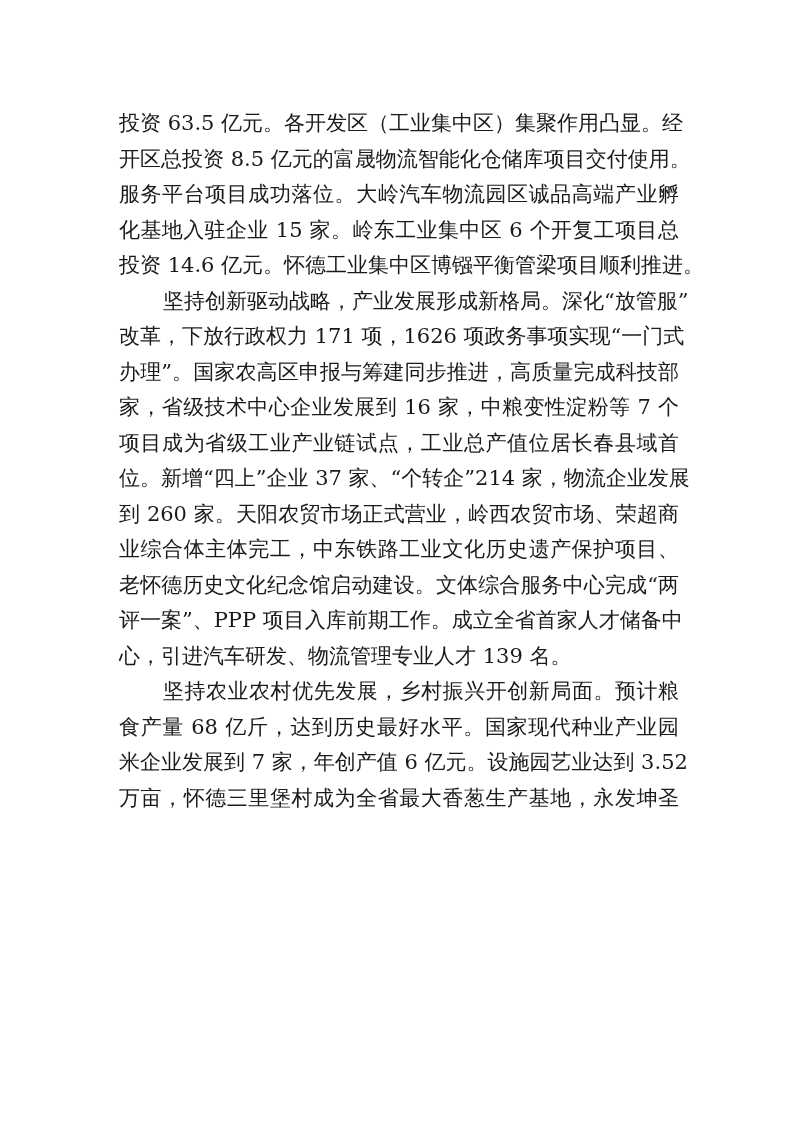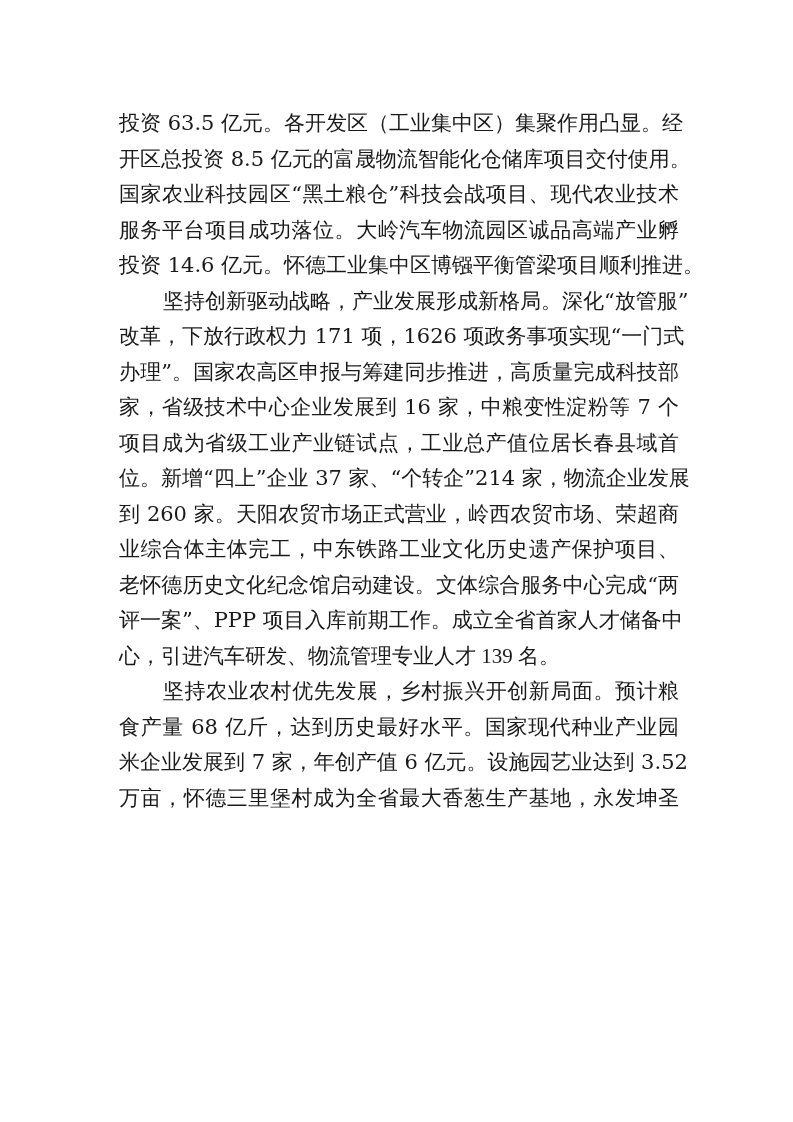--- a/index.html
+++ b/index.html
@@ -14,31 +14,31 @@
     color: #1a1a1a;
     line-height: 35.5px;
   }
   .line {
     display: block;
     height: 35.5px;
     white-space: nowrap;
     text-align: justify;
     text-align-last: justify;
   }
-  .line.last { text-align-last: left; font-family: Liberation Serif, serif; }
+  .line.last { text-align-last: left; }
   .line.indent { padding-left: 44px; }
 </style>
 </head>
 <body>
 
 <div class="page">
   <span class="line">投资 63.5 亿元。各开发区（工业集中区）集聚作用凸显。经</span>
   <span class="line">开区总投资 8.5 亿元的富晟物流智能化仓储库项目交付使用。</span>
-  <span class="line">国家农业科技园区“黑土粮仓”科技会战项目、现代农业技术</span>
   <span class="line">服务平台项目成功落位。大岭汽车物流园区诚品高端产业孵</span>
+  <span class="line">化基地入驻企业 15 家。岭东工业集中区 6 个开复工项目总</span>
   <span class="line">投资 14.6 亿元。怀德工业集中区博镪平衡管梁项目顺利推进。</span>
   <span class="line indent">坚持创新驱动战略，产业发展形成新格局。深化“放管服”</span>
   <span class="line">改革，下放行政权力 171 项，1626 项政务事项实现“一门式</span>
   <span class="line">办理”。国家农高区申报与筹建同步推进，高质量完成科技部</span>
   <span class="line">家，省级技术中心企业发展到 16 家，中粮变性淀粉等 7 个</span>
   <span class="line">项目成为省级工业产业链试点，工业总产值位居长春县域首</span>
   <span class="line">位。新增“四上”企业 37 家、“个转企”214 家，物流企业发展</span>
   <span class="line">到 260 家。天阳农贸市场正式营业，岭西农贸市场、荣超商</span>
   <span class="line">业综合体主体完工，中东铁路工业文化历史遗产保护项目、</span>
   <span class="line">老怀德历史文化纪念馆启动建设。文体综合服务中心完成“两</span>

